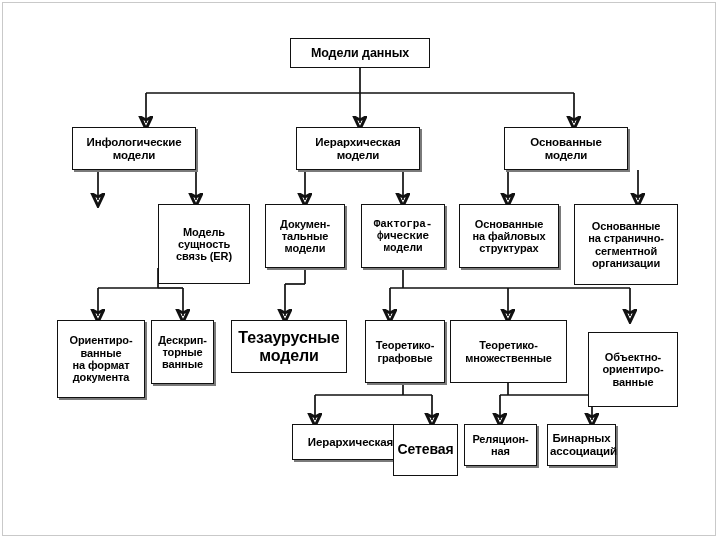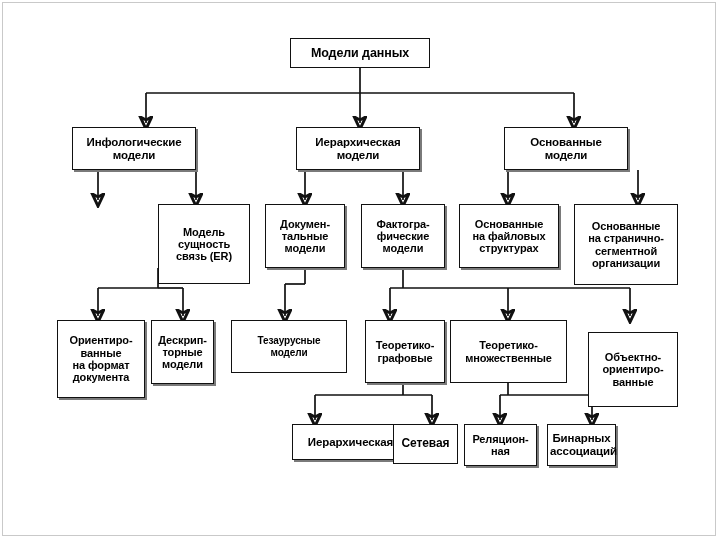--- a/index.html
+++ b/index.html
@@ -152,21 +152,21 @@
 сущность
 связь (ER)</span>
   </div>
 
   <div class="node shadow" style="left:265px; top:204px; width:80px; height:64px; font-size:11px;">
     <span>Докумен-
 тальные
 модели</span>
   </div>
 
-  <div class="node shadow" style="left:361px; top:204px; width:84px; height:64px; font-size:11px;">
+  <div class="node shadow" style="left:361px; top:204px; width:84px; height:64px; font-size:11px;font-family:Liberation Mono, monospace;">
     <span>Фактогра-
 фические
 модели</span>
   </div>
 
   <div class="node shadow" style="left:459px; top:204px; width:100px; height:64px; font-size:11px;">
     <span>Основанные
 на файловых
 структурах</span>
   </div>
@@ -181,24 +181,24 @@
   <div class="node shadow" style="left:57px; top:320px; width:88px; height:78px; font-size:11px;">
     <span>Ориентиро-
 ванные
 на формат
 документа</span>
   </div>
 
   <div class="node shadow" style="left:151px; top:320px; width:63px; height:64px; font-size:11px;">
     <span>Дескрип-
 торные
-модели</span>
-  </div>
-
-  <div class="node thin" style="left:231px; top:320px; width:116px; height:53px; font-size:10px;">
+ванные</span>
+  </div>
+
+  <div class="node thin" style="left:231px; top:320px; width:116px; height:53px; font-size:16px;">
     <span>Тезаурусные
 модели</span>
   </div>
 
   <div class="node shadow" style="left:365px; top:320px; width:80px; height:63px; font-size:11px;">
     <span>Теоретико-
 графовые</span>
   </div>
 
   <div class="node thin" style="left:450px; top:320px; width:117px; height:63px; font-size:11px;">
@@ -209,21 +209,21 @@
   <div class="node thin" style="left:588px; top:320px; width:90px; height:75px; font-size:11px;margin-top:12px;">
     <span>Объектно-
 ориентиро-
 ванные</span>
   </div>
 
   <div class="node shadow" style="left:258px; top:424px; width:117px; height:36px; font-size:11.5px;margin-left:34px;">
     <span>Иерархическая</span>
   </div>
 
-  <div class="node thin" style="left:393px; top:424px; width:65px; height:40px; font-size:12px;">
+  <div class="node thin" style="left:393px; top:424px; width:65px; height:52px; font-size:14px;">
     <span>Сетевая</span>
   </div>
 
   <div class="node shadow" style="left:464px; top:424px; width:73px; height:42px; font-size:11px;">
     <span>Реляцион-
 ная</span>
   </div>
 
   <div class="node shadow" style="left:547px; top:424px; width:69px; height:42px; font-size:11.5px;">
     <span>Бинарных

